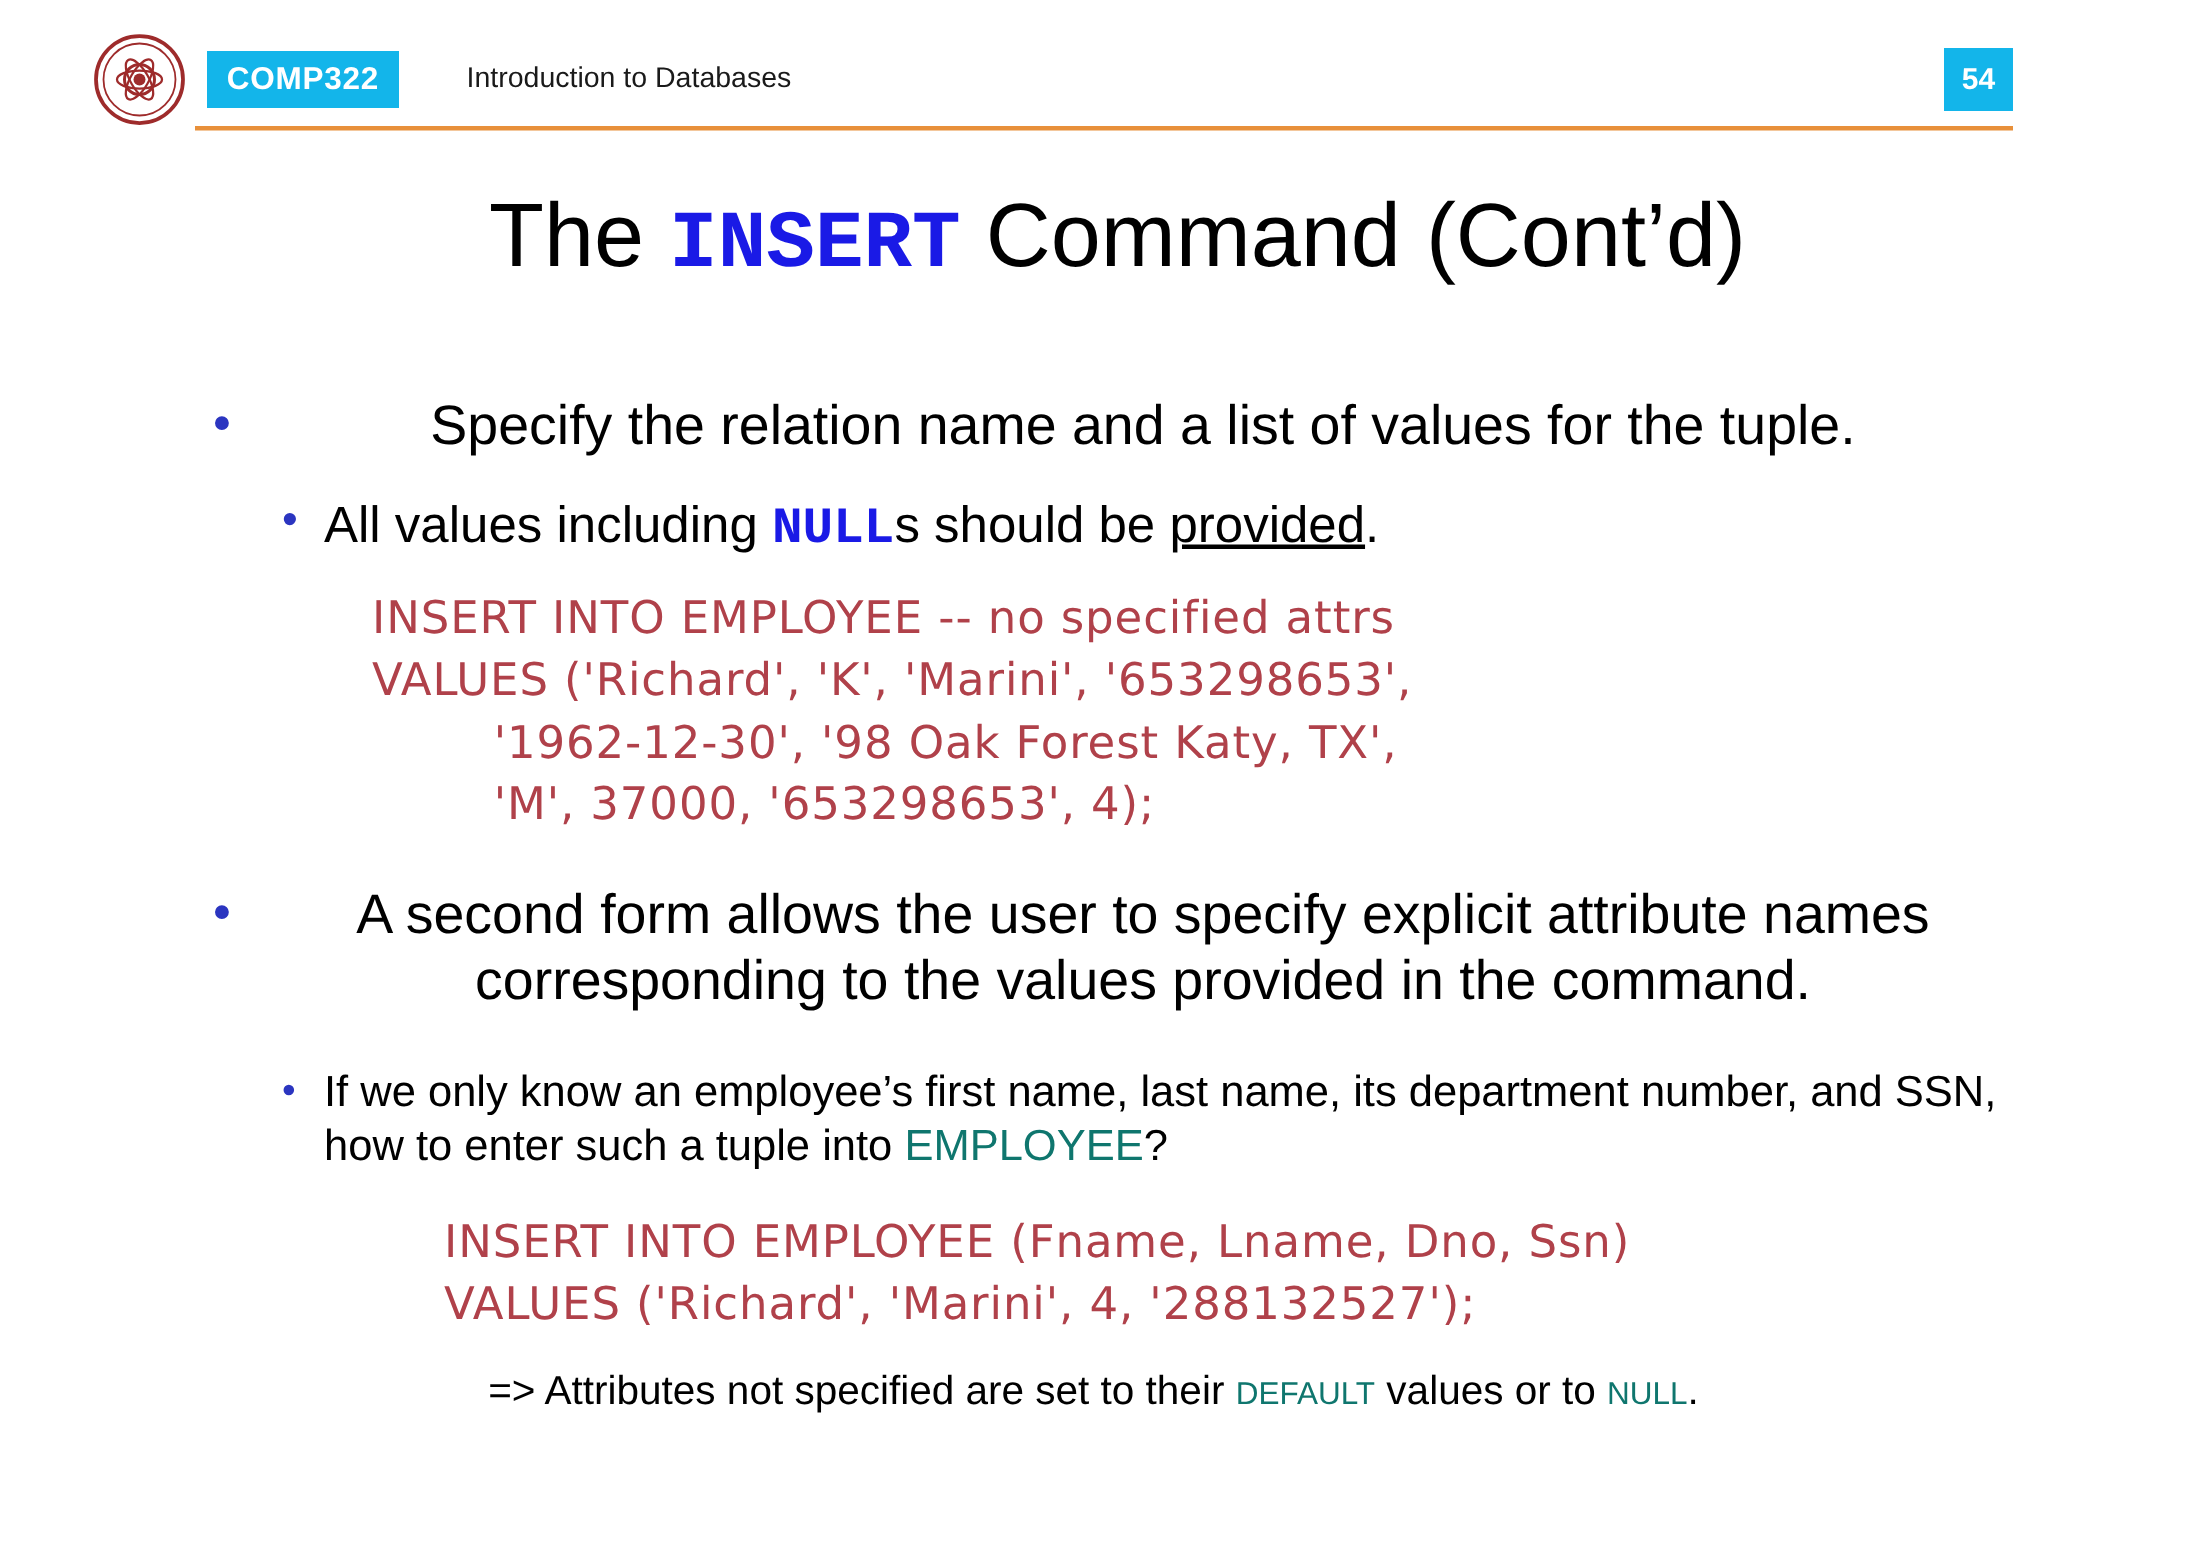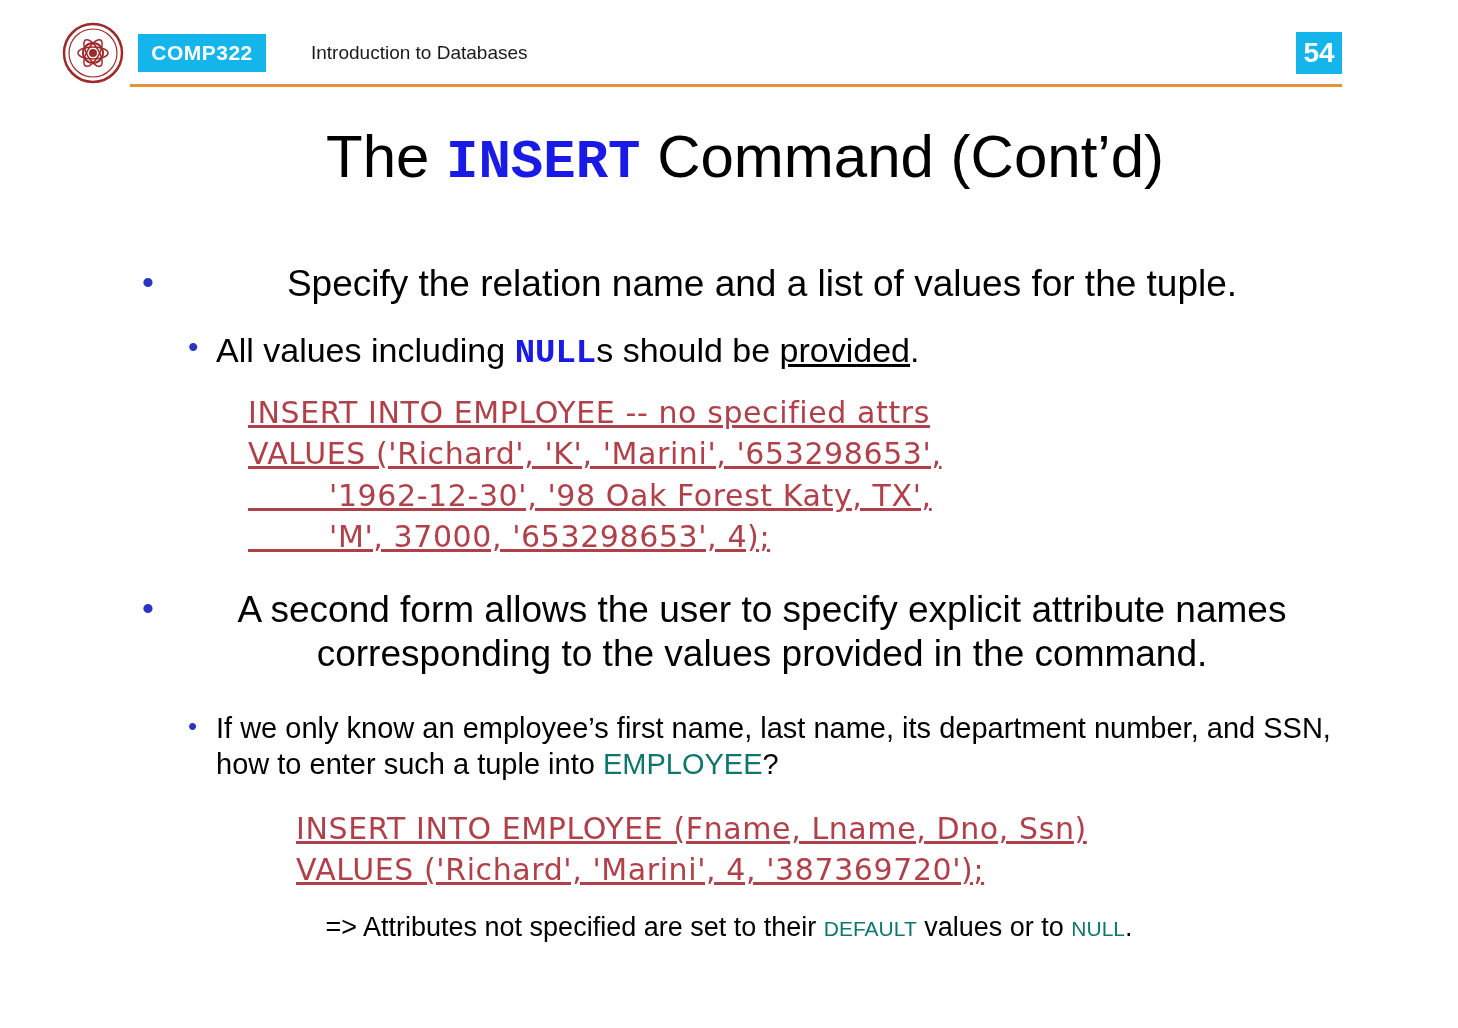--- a/index.html
+++ b/index.html
@@ -66,21 +66,21 @@
   }
 
   .page-badge {
     position: absolute;
     right: 106px;
     top: 32px;
     width: 46px;
     height: 42px;
     background: #13b5ea;
     color: #ffffff;
-    font-size: 28px;
+    font-size: 20px;
     font-weight: bold;
     display: flex;
     align-items: center;
     justify-content: center;
   }
 
   .header-rule {
     position: absolute;
     left: 130px;
     top: 84px;
@@ -174,21 +174,20 @@
   .uline { text-decoration: underline; }
 
   
   .code-block {
     font-family: "DejaVu Sans", sans-serif;
     color: #b0414a;
     font-size: 30px;
     line-height: 1.38;
     white-space: pre;
     letter-spacing: 0.6px;
-    text-decoration: underline;
   }
 
   #code1 {
     position: absolute;
     top: 392px;
     left: 248px;
   }
   #code2 {
     position: absolute;
     top: 808px;
@@ -257,17 +256,17 @@
 
   <div id="b3">
     <div class="bullet1">A second form allows the user to specify explicit attribute names corresponding to the values provided in the command.</div>
   </div>
 
   <div id="b4">
     <div class="bullet3"><span>If we only know an employee’s first name, last name, its department number, and SSN, how to enter such a tuple into </span><span class="mono-black">EMPLOYEE</span><span>?</span></div>
   </div>
 
   <div id="code2" class="code-block">INSERT INTO EMPLOYEE (Fname, Lname, Dno, Ssn)
-VALUES ('Richard', 'Marini', 4, '387369720');</div>
+VALUES ('Richard', 'Marini', 4, '288132527');</div>
 
   <div class="note"><span>=&gt; Attributes not specified are set to their </span><span class="mono-black">DEFAULT</span><span> values or to </span><span class="mono-black">NULL</span><span>.</span></div>
 
 </div>
 
 </body></html>

